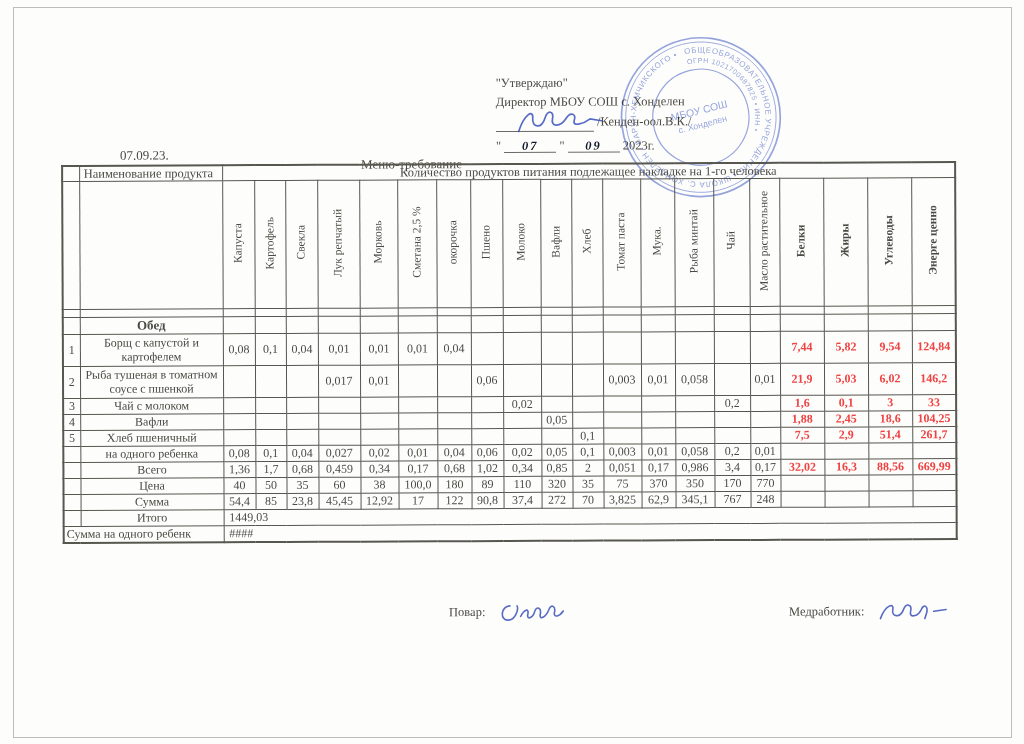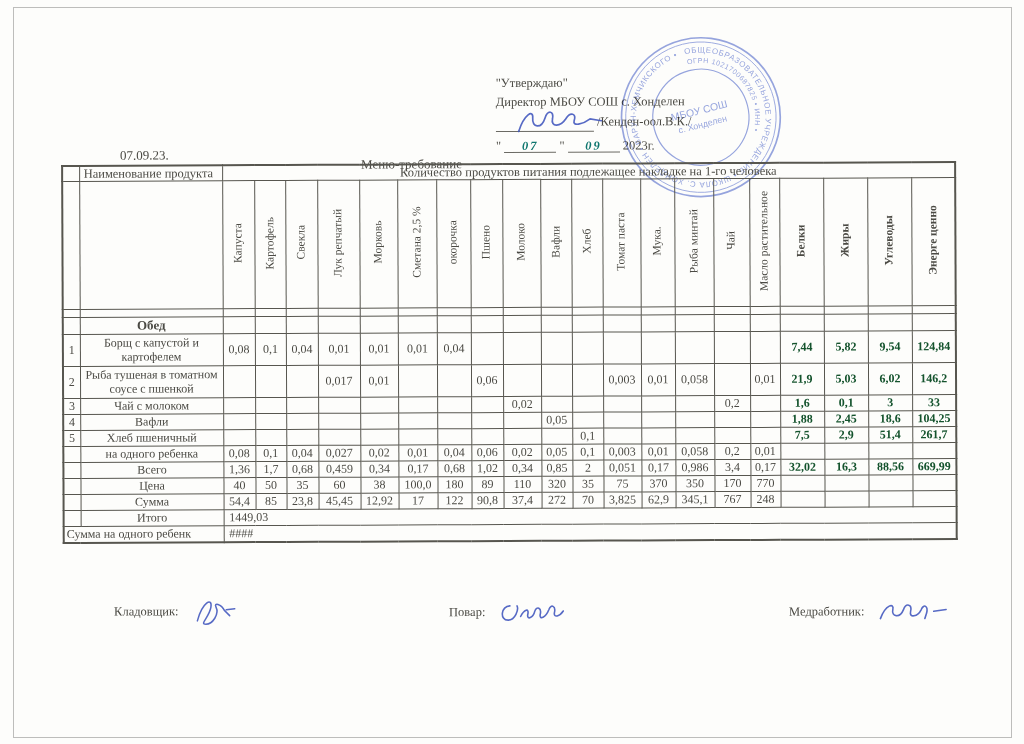--- a/index.html
+++ b/index.html
@@ -8,21 +8,21 @@
   .page-frame{position:absolute;left:13px;top:7px;width:997px;height:729px;
         border:1px solid rgba(110,110,108,.45);pointer-events:none;}
   .content{position:absolute;left:0;top:0;width:1024px;height:744px;transform:rotate(-0.25deg);}
 
   
   .approval{position:absolute;left:497px;top:74px;font-size:12.5px;line-height:1.55;width:300px;}
   .approval .row{white-space:nowrap;}
   .sig-line{position:relative;height:24px;}
   .sig-underline{display:inline-block;width:98px;border-bottom:1px solid #6b6a64;height:16px;vertical-align:bottom;}
   .sig-scribble{position:absolute;left:18px;top:-6px;}
-  .hand{color:#0f766e;font-style:italic;font-weight:bold;letter-spacing:2px;}
+  .hand{color:#0f172a;font-style:italic;font-weight:bold;letter-spacing:2px;}
   .dline-u{display:inline-block;min-width:52px;border-bottom:1px solid #6b6a64;text-align:center;height:15px;}
 
   .doc-date{position:absolute;left:121px;top:146px;font-size:13px;}
   .doc-title{position:absolute;left:362px;top:156px;font-size:13px;}
 
   
   .stamp{position:absolute;left:608px;top:24px;transform:rotate(-14deg);mix-blend-mode:multiply;opacity:.85;}
   .stamp text{font-family:"Liberation Sans","DejaVu Sans",sans-serif;}
 
   
@@ -35,21 +35,21 @@
   td.qty-h{text-align:center;}
   tr.r-vert{height:128px;}
   td.vcell{vertical-align:middle;text-align:center;}
   .vtext{writing-mode:vertical-rl;transform:rotate(180deg);display:inline-block;
         font-size:11.5px;max-height:124px;line-height:1;white-space:nowrap;}
   .vtext.b{font-weight:bold;}
   tr.r-thin{height:8px;}
   tr.r-section{height:17px;} td.section{font-weight:bold;font-size:13px;text-align:center;}
   tr.r-dish2{height:32px;}
   tr.r-std{height:16px;}
-  td.tot{font-weight:bold;color:#14532d;}
+  td.tot{font-weight:bold;color:#ef4444;}
   td.leftval{text-align:left;padding-left:5px;}
   td.clip{white-space:nowrap;text-align:left;padding-left:2px;}
 
   
   .footer-sig{position:absolute;font-size:12.5px;white-space:nowrap;}
   .fs1{left:113px;top:594px;} .fs2{left:448px;top:597px;} .fs3{left:788px;top:600px;}
   .scr{vertical-align:middle;margin-left:8px;}
 </style>
 </head>
 <body>
@@ -426,26 +426,20 @@
             <td class="c">Итого</td>
             <td class="c leftval" colspan="20">1449,03</td>
           </tr>
           <tr class="r-std">
             <td class="c clip" colspan="2">Сумма на одного ребенк</td>
             <td class="c leftval" colspan="20">####</td>
           </tr>
         </tbody>
     </table>
 
-    <div class="footer-sig fs1">
-      <span>Кладовщик:</span>
-      <svg class="scr" width="52" height="34" viewBox="0 0 60 40">
-        <path d="M8,30 C14,8 26,2 24,14 C22,26 10,34 18,34 C26,34 34,22 30,14 C27,8 36,10 40,18 L46,24 M42,17 L52,16" fill="none" stroke="#3a50bb" stroke-width="1.8" stroke-linecap="round" opacity="0.85"></path>
-      </svg>
-    </div>
     <div class="footer-sig fs2">
       <span>Повар:</span>
       <svg class="scr" width="74" height="32" viewBox="0 0 80 36">
         <path d="M14,10 C4,10 2,26 12,26 C20,26 24,14 22,10 M26,22 C30,14 36,12 34,20 C33,26 40,24 42,16 C44,10 50,12 48,20 C47,26 54,24 58,14 C60,8 66,10 64,18 C63,24 70,22 74,16" fill="none" stroke="#3a50bb" stroke-width="1.8" stroke-linecap="round" opacity="0.85"></path>
       </svg>
     </div>
     <div class="footer-sig fs3">
       <span>Медработник:</span>
       <svg class="scr" width="80" height="28" viewBox="0 0 90 30">
         <path d="M6,22 C12,6 22,4 20,12 C18,20 28,22 32,12 C35,4 42,6 40,14 C38,22 48,20 52,12 C55,5 60,8 58,16 L56,22 M66,14 L80,12" fill="none" stroke="#3a50bb" stroke-width="1.8" stroke-linecap="round" opacity="0.85"></path>

